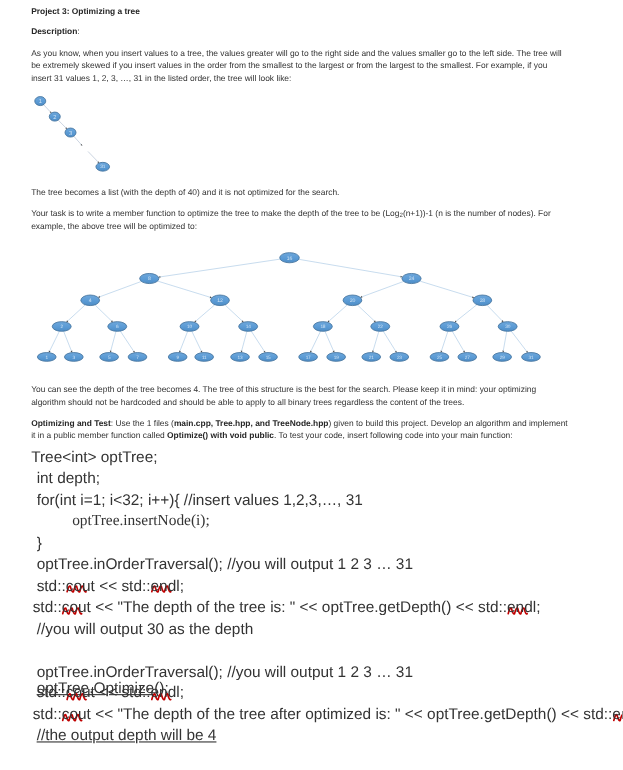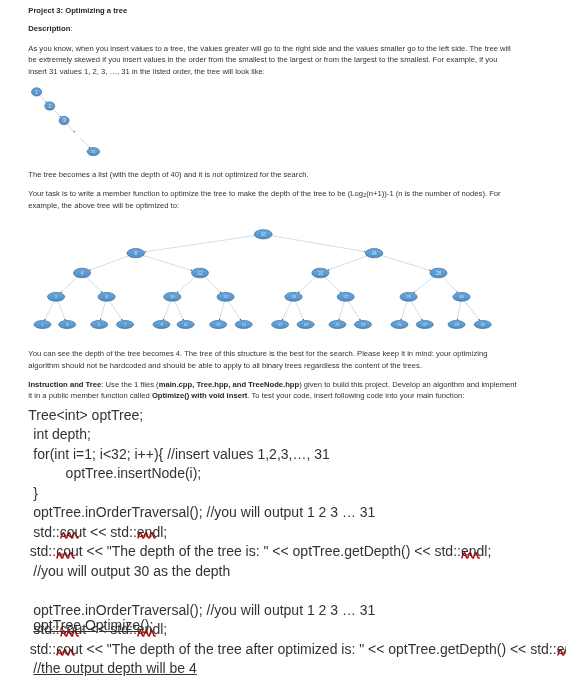--- a/index.html
+++ b/index.html
@@ -61,27 +61,27 @@
   <div class="blk" style="top:23.3px"><b>Description</b><span>:</span></div>
 
   <div class="blk" style="top:42.8px">As you know, when you insert values to a tree, the values greater will go to the right side and the values smaller go to the left side. The tree will be extremely skewed if you insert values in the order from the smallest to the largest or from the largest to the smallest. For example, if you insert 31 values 1, 2, 3, …, 31 in the listed order, the tree will look like:</div>
 
   <div class="blk" style="top:169.2px">The tree becomes a list (with the depth of 40) and it is not optimized for the search.</div>
 
   <div class="blk" style="top:188.0px"><span>Your task is to write a member function to optimize the tree to make the depth of the tree to be (Log</span><sub class="sub">2</sub><span>(n+1))-1 (n is the number of nodes). For example, the above tree will be optimized to:</span></div>
 
   <div class="blk" style="top:348.2px">You can see the depth of the tree becomes 4. The tree of this structure is the best for the search. Please keep it in mind: your optimizing algorithm should not be hardcoded and should be able to apply to all binary trees regardless the content of the trees.</div>
 
-  <div class="blk" style="top:378.9px"><b>Instruction and Tree</b><span>: Use the 1 files (</span><b>main.cpp, Tree.hpp, and TreeNode.hpp</b><span>) given to build this project. Develop an algorithm and implement it in a public member function called </span><b>Optimize() with void insert</b><span>. To test your code, insert following code into your main function:</span></div>
+  <div class="blk" style="top:378.9px"><b>Optimizing and Test</b><span>: Use the 1 files (</span><b>main.cpp, Tree.hpp, and TreeNode.hpp</b><span>) given to build this project. Develop an algorithm and implement it in a public member function called </span><b>Optimize() with void public</b><span>. To test your code, insert following code into your main function:</span></div>
 
   <div id="code-block">
       <div class="code" style="top: 409.9px; left: 28.3px;"><span>Tree&lt;int&gt; optTree;</span></div>
       <div class="code" style="top: 429.38px; left: 33.3px;"><span>int depth;</span></div>
       <div class="code" style="top: 448.86px; left: 33.3px;"><span>for(int i=1; i&lt;32; i++){ //insert values 1,2,3,…, 31</span></div>
-      <div class="code" style="top: 468.34px; left: 65.6px;"><span>optTree.insertNode(i);</span></div>
+      <div class="code" style="top: 468.34px; left: 65.6px; font-family: Liberation Serif, serif;"><span>optTree.insertNode(i);</span></div>
       <div class="code" style="top: 487.82px; left: 33.3px;"><span>}</span></div>
       <div class="code" style="top: 507.3px; left: 33.3px;"><span>optTree.inOrderTraversal(); //you will output 1 2 3 … 31</span></div>
       <div class="code" style="top: 526.78px; left: 33.3px;"><span>std::</span><span class="sp">cout<svg class="squig" width="16.728125" viewBox="0 0 16.728125 6.8" style="width: 16.7281px;">
             <path d="M 0 5.949999999999999 Q 1.44 -0.04 2.88 0.85 Q 4.31 6.84 5.75 5.95 Q 7.19 -0.04 8.63 0.85 Q 10.06 6.84 11.50 5.95 Q 12.94 -0.04 14.38 0.85 Q 15.81 6.84 17.25 5.95" fill="none" stroke="#c00000" stroke-width="1.5" stroke-linecap="round" stroke-linejoin="round"></path>
           </svg></span><span> &lt;&lt; std::</span><span class="sp">endl<svg class="squig" width="16.74375" viewBox="0 0 16.74375 6.8" style="width: 16.7437px;">
             <path d="M 0 5.949999999999999 Q 1.44 -0.04 2.88 0.85 Q 4.31 6.84 5.75 5.95 Q 7.19 -0.04 8.63 0.85 Q 10.06 6.84 11.50 5.95 Q 12.94 -0.04 14.38 0.85 Q 15.81 6.84 17.25 5.95" fill="none" stroke="#c00000" stroke-width="1.5" stroke-linecap="round" stroke-linejoin="round"></path>
           </svg></span><span>;</span></div>
       <div class="code" style="top: 546.26px; left: 29.7px;"><span>std::</span><span class="sp">cout<svg class="squig" width="16.728125" viewBox="0 0 16.728125 6.8" style="width: 16.7281px;">
             <path d="M 0 5.949999999999999 Q 1.44 -0.04 2.88 0.85 Q 4.31 6.84 5.75 5.95 Q 7.19 -0.04 8.63 0.85 Q 10.06 6.84 11.50 5.95 Q 12.94 -0.04 14.38 0.85 Q 15.81 6.84 17.25 5.95" fill="none" stroke="#c00000" stroke-width="1.5" stroke-linecap="round" stroke-linejoin="round"></path>
           </svg></span><span> &lt;&lt; "The depth of the tree is: " &lt;&lt; optTree.getDepth() &lt;&lt; std::</span><span class="sp">endl<svg class="squig" width="16.74375" viewBox="0 0 16.74375 6.8" style="width: 16.7437px;">

